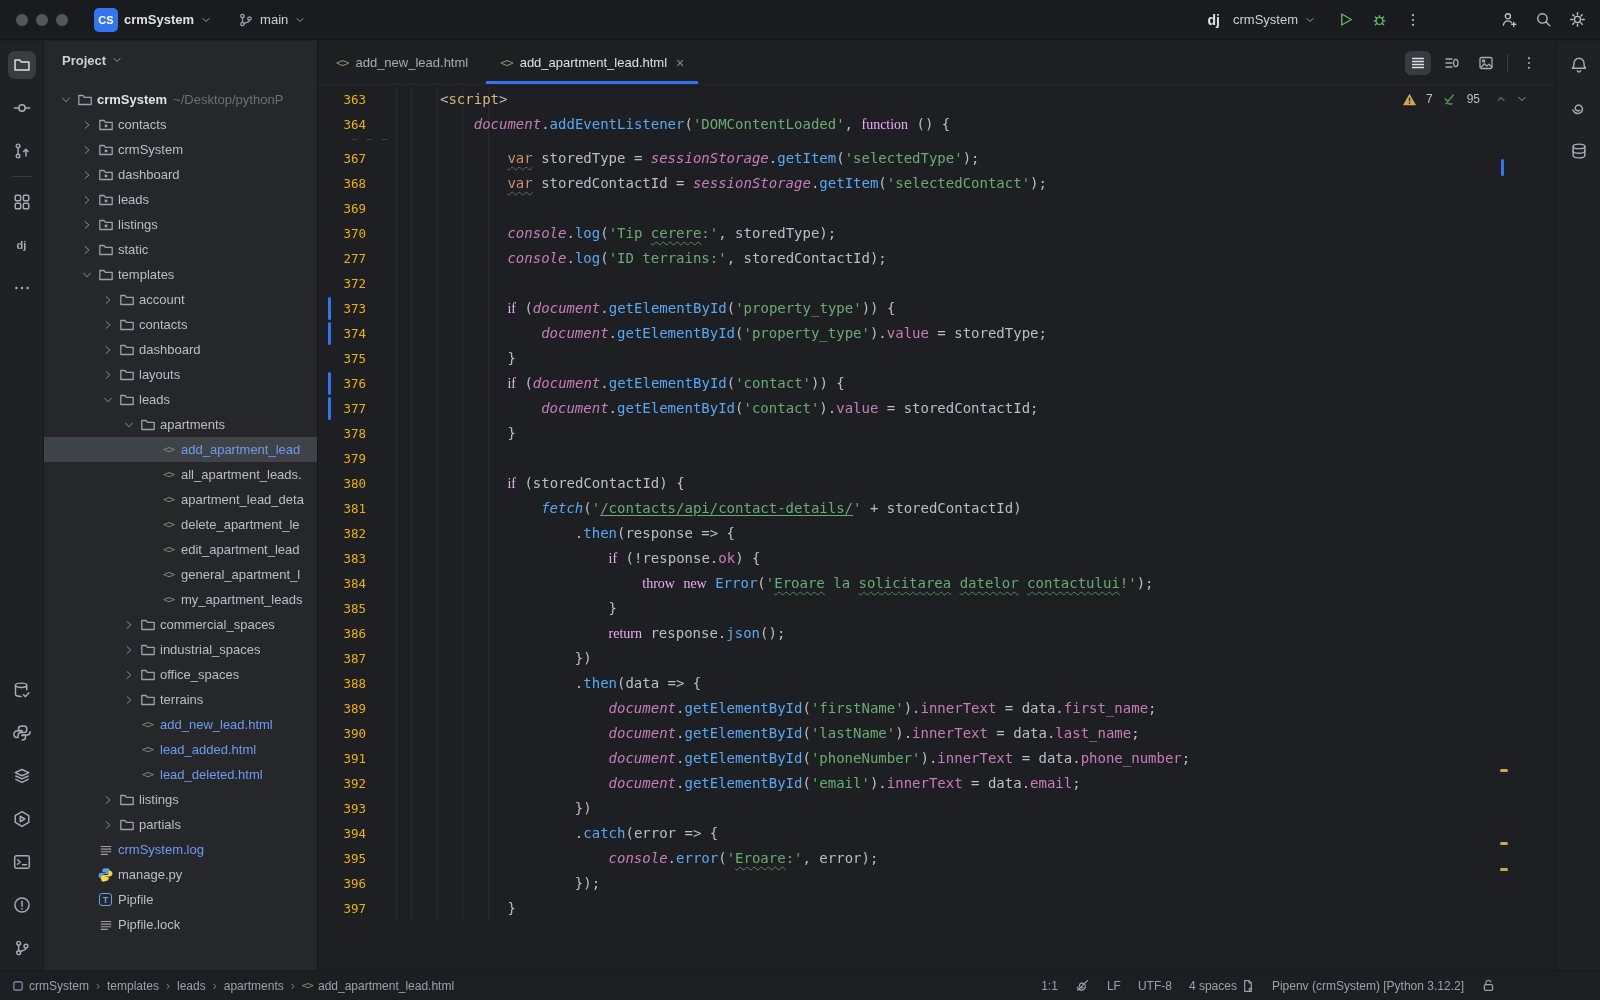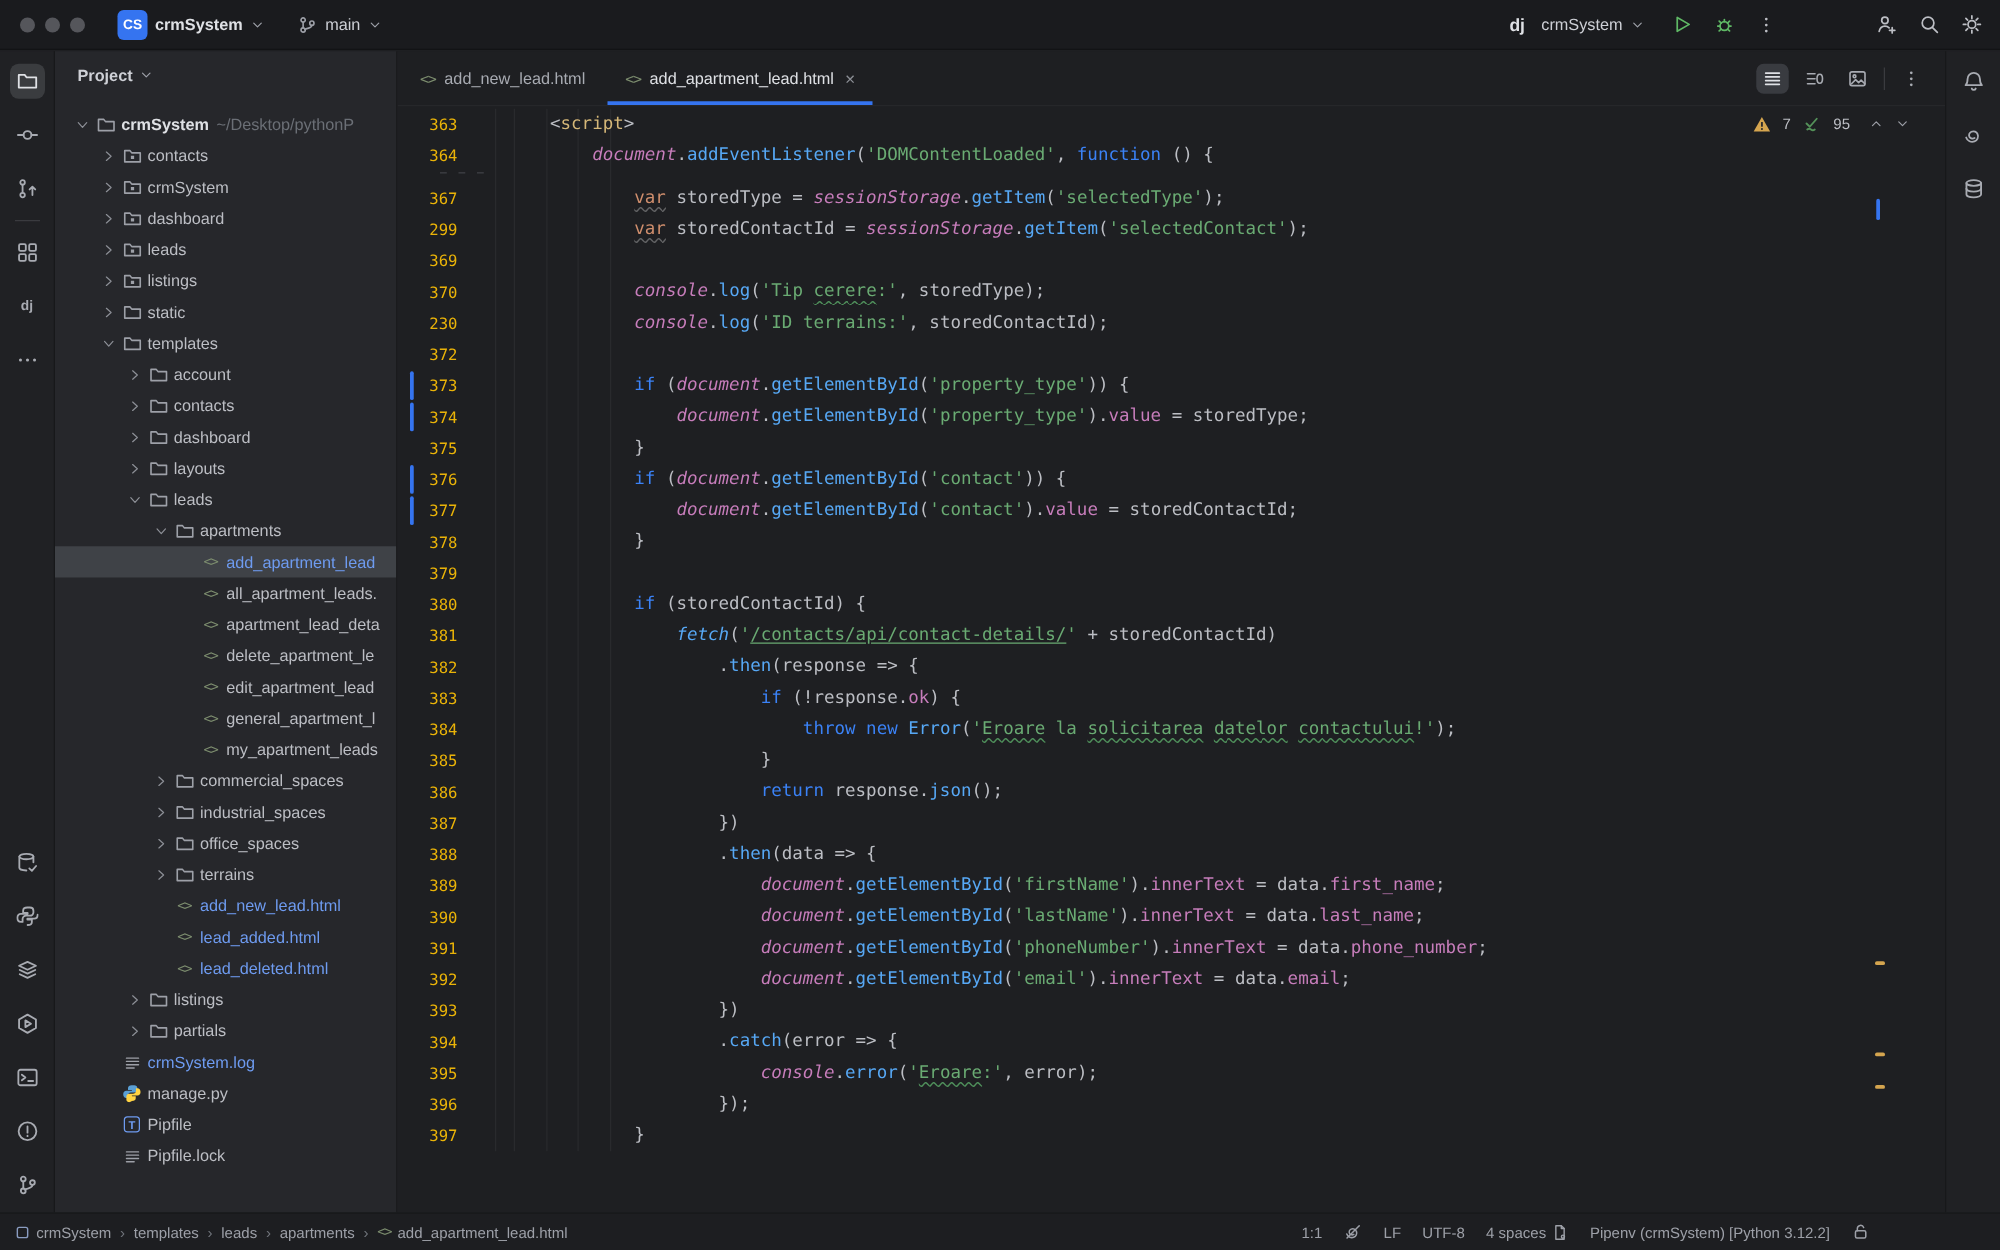--- a/index.html
+++ b/index.html
@@ -82,21 +82,21 @@
   .code { position:absolute; top:46px; left:0; right:0; font-family:"DejaVu Sans Mono", monospace; }
   .guides { position:absolute; top:0; bottom:0; width:1px; background:rgba(255,255,255,0.05); }
   .cl { height:25px; display:flex; align-items:center; position:relative; }
   .cl-bar { position:absolute; left:10px; top:1px; bottom:1px; width:3px; background:#3574f0; border-radius:2px; }
   .cl-n { width:48px; text-align:right; font-size:12.5px; color:#eab308; flex:0 0 48px; }
   .cl-code { margin-left:74px; font-size:14px; white-space:pre; line-height:25px; }
   .fold-band { height:9px; position:relative; }
   .fold-band i { position:absolute; left:34px; top:-3px; font-size:9px; color:#54565c; font-style:normal; letter-spacing:2px; }
 
   .tk-pl  { color:#bcbec4; }
-  .tk-kw  { color:#3b82f6; }
+  .tk-kw  { color:#f0abfc;font-family:Liberation Serif, serif; }
   .tk-kwU { color:#cf8e6d; text-decoration:underline wavy rgba(200,200,200,.4); text-underline-offset:3px; text-decoration-thickness:1px; }
   .tk-fn  { color:#57a8f5; }
   .tk-fnI { color:#57a8f5; font-style:italic; }
   .tk-glob{ color:#c77dbb; font-style:italic; }
   .tk-prop{ color:#c77dbb; }
   .tk-str { color:#6aab73; }
   .tk-strT{ color:#6aab73; text-decoration:underline wavy #4e8f5a; text-underline-offset:3px; text-decoration-thickness:1px; }
   .tk-link{ color:#6aab73; text-decoration:underline; text-underline-offset:2px; }
   .tk-tag { color:#d5b778; }
 
@@ -763,33 +763,33 @@
           <span class="cl-code"><span class="tk-pl">    </span><span class="tk-glob">document</span><span class="tk-pl">.</span><span class="tk-fn">addEventListener</span><span class="tk-pl">(</span><span class="tk-str">'DOMContentLoaded'</span><span class="tk-pl">, </span><span class="tk-kw">function</span><span class="tk-pl"> () {</span></span>
         </div>
         <div class="fold-band">
           <i>– – –</i>
         </div>
         <div class="cl">
           <span class="cl-n">367</span>
           <span class="cl-code"><span class="tk-pl">        </span><span class="tk-kwU">var</span><span class="tk-pl"> storedType = </span><span class="tk-glob">sessionStorage</span><span class="tk-pl">.</span><span class="tk-fn">getItem</span><span class="tk-pl">(</span><span class="tk-str">'selectedType'</span><span class="tk-pl">);</span></span>
         </div>
         <div class="cl">
-          <span class="cl-n">299</span>
+          <span class="cl-n">368</span>
           <span class="cl-code"><span class="tk-pl">        </span><span class="tk-kwU">var</span><span class="tk-pl"> storedContactId = </span><span class="tk-glob">sessionStorage</span><span class="tk-pl">.</span><span class="tk-fn">getItem</span><span class="tk-pl">(</span><span class="tk-str">'selectedContact'</span><span class="tk-pl">);</span></span>
         </div>
         <div class="cl">
           <span class="cl-n">369</span>
           <span class="cl-code"></span>
         </div>
         <div class="cl">
           <span class="cl-n">370</span>
           <span class="cl-code"><span class="tk-pl">        </span><span class="tk-glob">console</span><span class="tk-pl">.</span><span class="tk-fn">log</span><span class="tk-pl">(</span><span class="tk-str">'Tip </span><span class="tk-strT">cerere</span><span class="tk-str">:'</span><span class="tk-pl">, storedType);</span></span>
         </div>
         <div class="cl">
-          <span class="cl-n">230</span>
+          <span class="cl-n">277</span>
           <span class="cl-code"><span class="tk-pl">        </span><span class="tk-glob">console</span><span class="tk-pl">.</span><span class="tk-fn">log</span><span class="tk-pl">(</span><span class="tk-str">'ID terrains:'</span><span class="tk-pl">, storedContactId);</span></span>
         </div>
         <div class="cl">
           <span class="cl-n">372</span>
           <span class="cl-code"></span>
         </div>
         <div class="cl">
           <span class="cl-bar"></span>
           <span class="cl-n">373</span>
           <span class="cl-code"><span class="tk-pl">        </span><span class="tk-kw">if</span><span class="tk-pl"> (</span><span class="tk-glob">document</span><span class="tk-pl">.</span><span class="tk-fn">getElementById</span><span class="tk-pl">(</span><span class="tk-str">'property_type'</span><span class="tk-pl">)) {</span></span>

